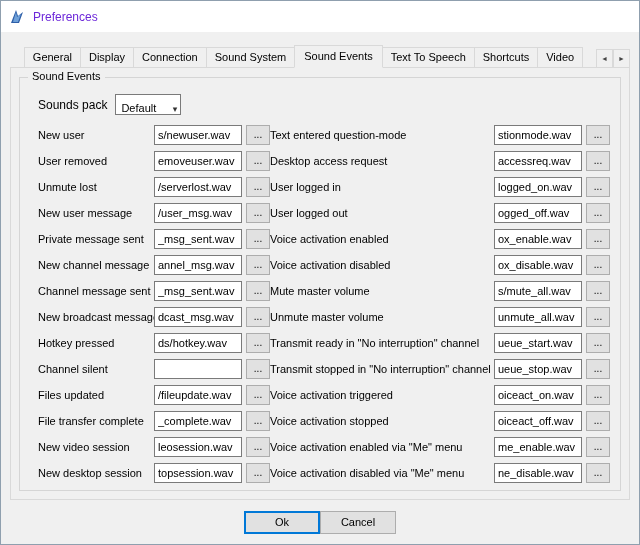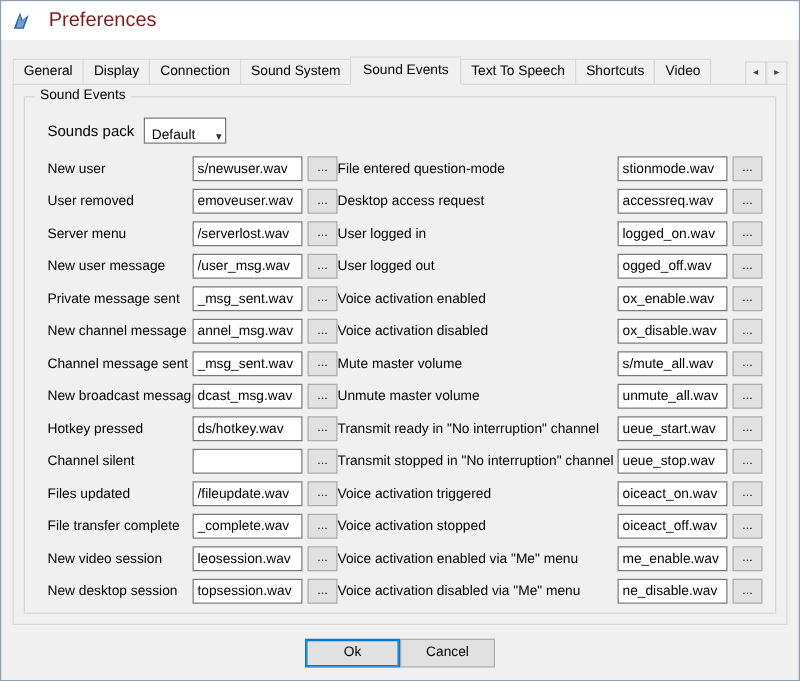--- a/index.html
+++ b/index.html
@@ -3,26 +3,26 @@
 <meta charset="utf-8">
 <style>
   * { box-sizing: border-box; margin: 0; padding: 0; font-family: "Liberation Sans", sans-serif; }
   html,body { background:#555; }
   .window {
     width: 640px; height: 545px; background:#f0f0f0;
     border:1px solid #8f9fae; display:flex; flex-direction:column;
     position:relative; overflow:hidden;
   }
   .titlebar { height:31px; background:#ffffff; display:flex; align-items:center; padding:0 8px; flex:none; }
-  .title { font-size:16px; color:#7f1d1d; margin-left:14px; }
+  .title { font-size:12px; color:#6d28d9; margin-left:8px; }
   .content { flex:1; display:flex; flex-direction:column; padding:13px 9px 0 9px; min-height:0; }
 
   
   .tabbar { display:flex; align-items:flex-end; position:relative; z-index:2; flex:none; }
-  .tabs-viewport { overflow:hidden; display:flex; align-items:flex-end; flex:1; white-space:nowrap; }
+  .tabs-viewport { overflow:hidden; display:flex; align-items:flex-end; flex:1; white-space:nowrap;justify-content:center; }
   .tab {
     font-size:11px; color:#000; background:#f0f0f0;
     border:1px solid #d9d9d9; padding:3px 8px 4px 8px; margin-right:-1px;
     margin-top:2px; flex:none; cursor:default;
   }
   .tab.active { background:#f0f0f0; border-bottom:1px solid #f0f0f0; padding:4px 9px 5px 9px; margin-top:0; position:relative; z-index:3; }
   .tab-scrollers { display:flex; flex:none; }
   .tab-scroll { width:17px; height:19px; border:1px solid #d9d9d9; background:#f0f0f0; font-size:7px; color:#444; text-align:center; line-height:17px; }
 
   
@@ -112,21 +112,21 @@
                 <span class="lbl">New user</span>
                 <input class="txt" value="s/newuser.wav" style="">
                 <button class="dots">...</button>
               </div>
             <div class="row">
                 <span class="lbl">User removed</span>
                 <input class="txt" value="emoveuser.wav" style="">
                 <button class="dots">...</button>
               </div>
             <div class="row">
-                <span class="lbl">Server menu</span>
+                <span class="lbl">Unmute lost</span>
                 <input class="txt" value="/serverlost.wav" style="">
                 <button class="dots">...</button>
               </div>
             <div class="row">
                 <span class="lbl">New user message</span>
                 <input class="txt" value="/user_msg.wav" style="">
                 <button class="dots">...</button>
               </div>
             <div class="row">
                 <span class="lbl">Private message sent</span>
@@ -175,21 +175,21 @@
               </div>
             <div class="row">
                 <span class="lbl">New desktop session</span>
                 <input class="txt" value="topsession.wav" style="">
                 <button class="dots">...</button>
               </div>
           </div>
 
           <div class="col right">
             <div class="row">
-                <span class="lbl">File entered question-mode</span>
+                <span class="lbl">Text entered question-mode</span>
                 <input class="txt" value="stionmode.wav" style="">
                 <button class="dots">...</button>
               </div>
             <div class="row">
                 <span class="lbl">Desktop access request</span>
                 <input class="txt" value="accessreq.wav" style="">
                 <button class="dots">...</button>
               </div>
             <div class="row">
                 <span class="lbl">User logged in</span>

